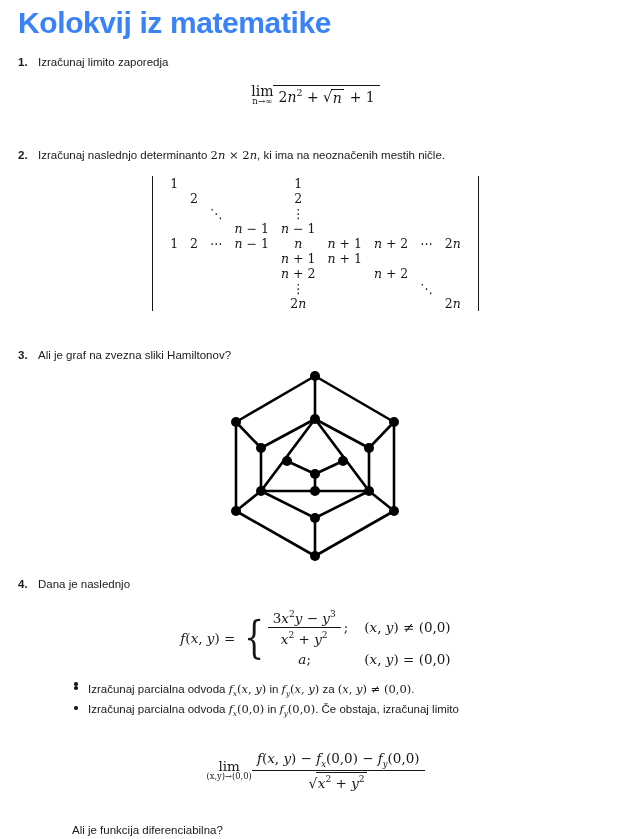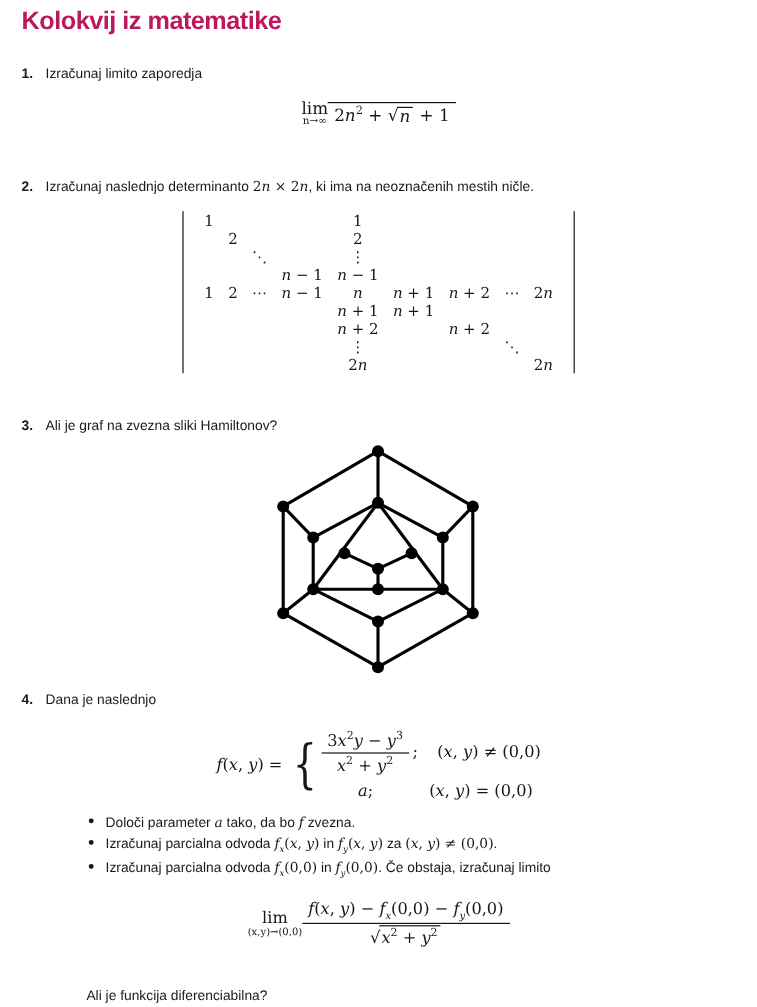--- a/index.html
+++ b/index.html
@@ -8,23 +8,23 @@
     font-family:"Liberation Sans", sans-serif;
     color:#1a1a1a;
     overflow:hidden;
     position:relative;
   }
   .page{position:relative;width:631px;height:839px;}
 
   
   .doc-title{
     position:absolute;left:18px;top:6px;
-    font-size:21px;font-weight:bold;
+    font-size:30px;font-weight:bold;
     letter-spacing:-0.4px;
-    color:#be185d;
+    color:#3b82f6;
     white-space:nowrap;
   }
 
   
   .problem{
     position:absolute;
     font-size:11.5px;
     color:#1a1a1a;
     white-space:nowrap;
   }
@@ -110,21 +110,21 @@
   
   .piece{display:inline-block;vertical-align:middle;position:relative;}
   .brace{
     display:inline-block;vertical-align:middle;
     font-size:44px;font-family:"DejaVu Serif",serif;
     line-height:0.82;font-weight:normal;
     transform:scaleX(0.72);
     position:relative;top:1px;
   }
   .piece-rows{display:inline-block;vertical-align:middle;}
-  .piece-row{display:flex;align-items:center;white-space:nowrap;height:auto;}
+  .piece-row{display:flex;align-items:center;white-space:nowrap;height:auto;justify-content:space-between;}
   .piece-cond{margin-left:16px;}
 
   .tail-text{position:absolute;font-size:11.5px;color:#1a1a1a;white-space:nowrap;}
 </style>
 </head>
 <body>
 
 <div class="page">
 
   <div class="doc-title">Kolokvij iz matematike</div>
@@ -336,21 +336,20 @@
           <span style="display:inline-block;min-width:74px;"><span class="mi">a</span>;</span>
           <span class="piece-cond">(<span class="mi">x</span>, <span class="mi">y</span>) = (0,0)</span>
         </span>
       </span>
     </span>
   </div>
 
   <div class="bullets" style="left:72px;top:678px;">
     <div class="bullet">
       <span class="dot"></span>
-      <span>Določi parameter <span class="math mi">a</span> tako, da bo <span class="math mi">f</span> zvezna.</span>
     </div>
     <div class="bullet">
       <span class="dot"></span>
       <span>Izračunaj parcialna odvoda <span class="math"><span class="mi">f</span><span class="sub">x</span>(<span class="mi">x</span>, <span class="mi">y</span>)</span> in <span class="math"><span class="mi">f</span><span class="sub">y</span>(<span class="mi">x</span>, <span class="mi">y</span>)</span> za <span class="math">(<span class="mi">x</span>, <span class="mi">y</span>) ≠ (0,0)</span>.</span>
     </div>
     <div class="bullet">
       <span class="dot"></span>
       <span>Izračunaj parcialna odvoda <span class="math"><span class="mi">f</span><span class="sub">x</span>(0,0)</span> in <span class="math"><span class="mi">f</span><span class="sub">y</span>(0,0)</span>. Če obstaja, izračunaj limito</span>
     </div>
   </div>

